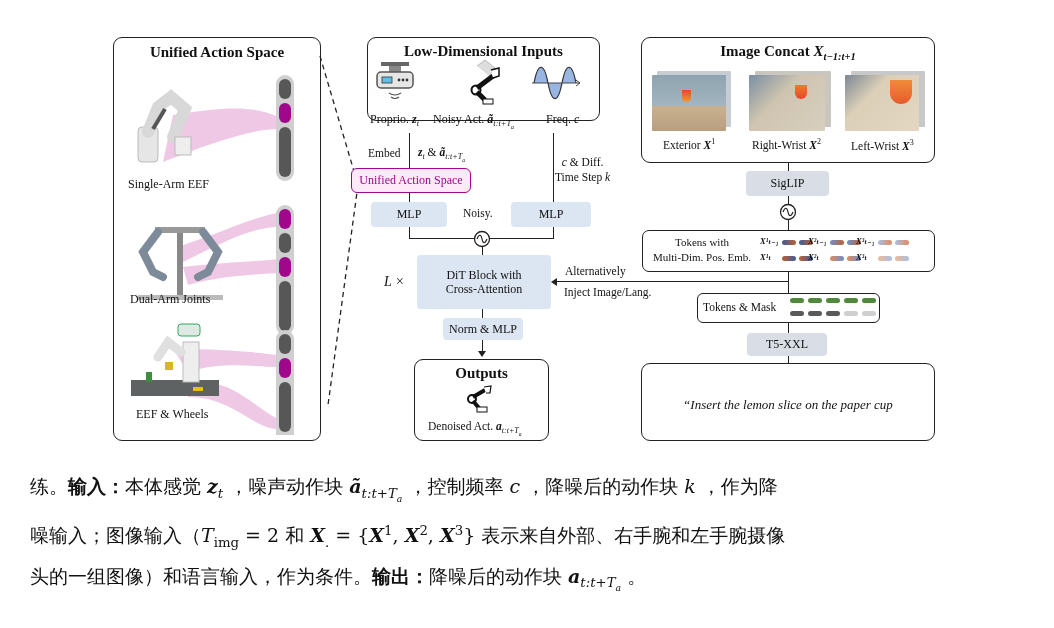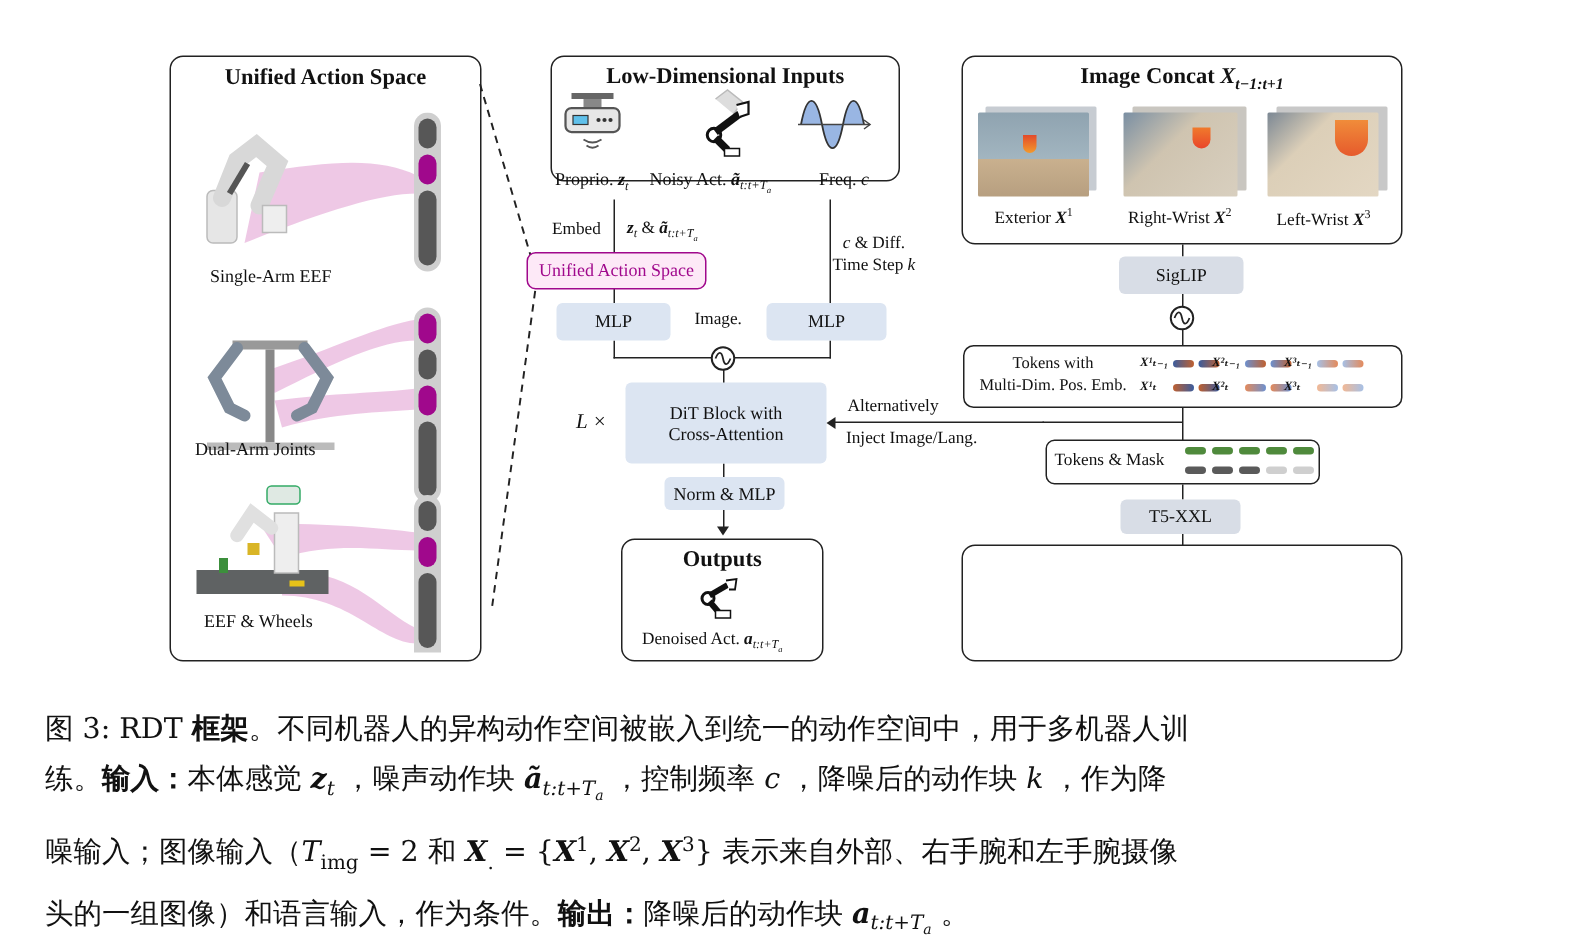--- a/index.html
+++ b/index.html
@@ -71,21 +71,21 @@
     <rect x="7" y="158" width="12" height="20" rx="6" fill="#575757"></rect>
     <rect x="7" y="182" width="12" height="20" rx="6" fill="#a0088c"></rect>
     <rect x="7" y="206" width="12" height="50" rx="6" fill="#575757"></rect>
     <rect x="4" y="255" width="18" height="130" rx="9" fill="#cfcfcf"></rect>
     <rect x="7" y="259" width="12" height="20" rx="6" fill="#575757"></rect>
     <rect x="7" y="283" width="12" height="20" rx="6" fill="#a0088c"></rect>
     <rect x="7" y="307" width="12" height="50" rx="6" fill="#575757"></rect>
     <rect x="7" y="361" width="12" height="20" rx="6" fill="#a0088c"></rect>
   </svg>
 
-<div class="lbl" style="left:140px;top:177px;font-size:12px;">Single-Arm EEF</div>
+<div class="lbl" style="left:128px;top:177px;font-size:12px;">Single-Arm EEF</div>
 <div class="lbl" style="left:130px;top:292px;font-size:12px;">Dual-Arm Joints</div>
 <div class="lbl" style="left:136px;top:407px;font-size:12px;">EEF &amp; Wheels</div>
 
 <svg class="abs" style="left:300px;top:50px;" width="80" height="420">
   <line x1="20" y1="6" x2="58" y2="135" stroke="#222" stroke-width="1.3" stroke-dasharray="5,4"></line>
   <line x1="58" y1="135" x2="28" y2="355" stroke="#222" stroke-width="1.3" stroke-dasharray="5,4"></line>
 </svg>
 
 <div class="panel" style="left:367px;top:37px;width:233px;height:84px;">
   <div class="ptitle" style="top:5px;">Low-Dimensional Inputs</div>
@@ -134,21 +134,21 @@
 <div class="abs" style="left:351px;top:168px;width:120px;height:25px;border:1.3px solid #a0088c;border-radius:6px;background:#fde9f7;color:#a0088c;font-size:12px;display:flex;align-items:center;justify-content:center;box-sizing:border-box;">
     <span>Unified Action Space</span>
   </div>
 <div class="lbl ctr" style="left:555px;top:155px;line-height:15px;">
   <div><span class="i">c</span><span> &amp; Diff.</span></div>
   <div><span>Time Step </span><span class="i">k</span></div>
 </div>
 
 <div class="box" style="left:371px;top:202px;width:76px;height:25px;">MLP</div>
 <div class="box" style="left:511px;top:202px;width:80px;height:25px;">MLP</div>
-<div class="lbl" style="left:463px;top:207px;">Image.</div>
+<div class="lbl" style="left:463px;top:207px;">Noisy.</div>
 <svg class="abs" style="left:473px;top:230px;" width="18" height="18">
   <circle cx="9" cy="9" r="7.5" fill="#fff" stroke="#222" stroke-width="1.3"></circle>
   <path d="M4,9 C6,4 8,4 9,9 C10,14 12,14 14,9" fill="none" stroke="#222" stroke-width="1.2"></path>
 </svg>
 
 <div class="box" style="left:417px;top:255px;width:134px;height:54px;flex-direction:column;">
   <span>DiT Block with</span>
   <span>Cross-Attention</span>
 </div>
 <div class="lbl i" style="left:384px;top:274px;font-size:14px;">L ×</div>
@@ -241,21 +241,21 @@
     <div class="pill" style="left: 862px; top: 298px; width: 14px; background: rgb(79, 138, 60);"></div>
     <div class="pill" style="left: 862px; top: 311px; width: 14px; background: rgb(207, 207, 207);"></div>
   </div>
 
 <div class="vline" style="left:788px;top:323px;height:10px;"></div>
 <div class="gbox" style="left:747px;top:333px;width:80px;height:23px;">T5-XXL</div>
 <div class="vline" style="left:788px;top:356px;height:8px;"></div>
 
 <div class="panel" style="left:641px;top:363px;width:294px;height:78px;">
   <div class="abs ctr i" style="left:0;right:0;top:32px;font-size:13px;line-height:18px;">
+    <div>“Insert the lemon slice on the paper cup</div>
   </div>
 </div>
 
 <div class="caption">
-  <div><span>图 3: RDT </span><b>框架</b><span>。不同机器人的异构动作空间被嵌入到统一的动作空间中，用于多机器人训</span></div>
   <div><span>练。</span><b>输入：</b><span>本体感觉 </span><span class="bi">z</span><sub class="i">t</sub> <span>，噪声动作块 </span><span class="bi">ã</span><sub class="i">t:t+T<sub>a</sub></sub> <span>，控制频率 </span><span class="i">c</span> <span>，降噪后的动作块 </span><span class="i">k</span> <span>，作为降</span></div>
   <div><span>噪输入；图像输入（</span><span class="i">T</span><sub>img</sub><span> = 2 和 </span><span class="bi">X</span><sub>.</sub> = {<span class="bi">X</span><sup>1</sup>, <span class="bi">X</span><sup>2</sup>, <span class="bi">X</span><sup>3</sup>}<span> 表示来自外部、右手腕和左手腕摄像</span></div>
   <div><span>头的一组图像）和语言输入，作为条件。</span><b>输出：</b><span>降噪后的动作块 </span><span class="bi">a</span><sub class="i">t:t+T<sub>a</sub></sub><span> 。</span></div>
 </div>
 
 </body></html>

